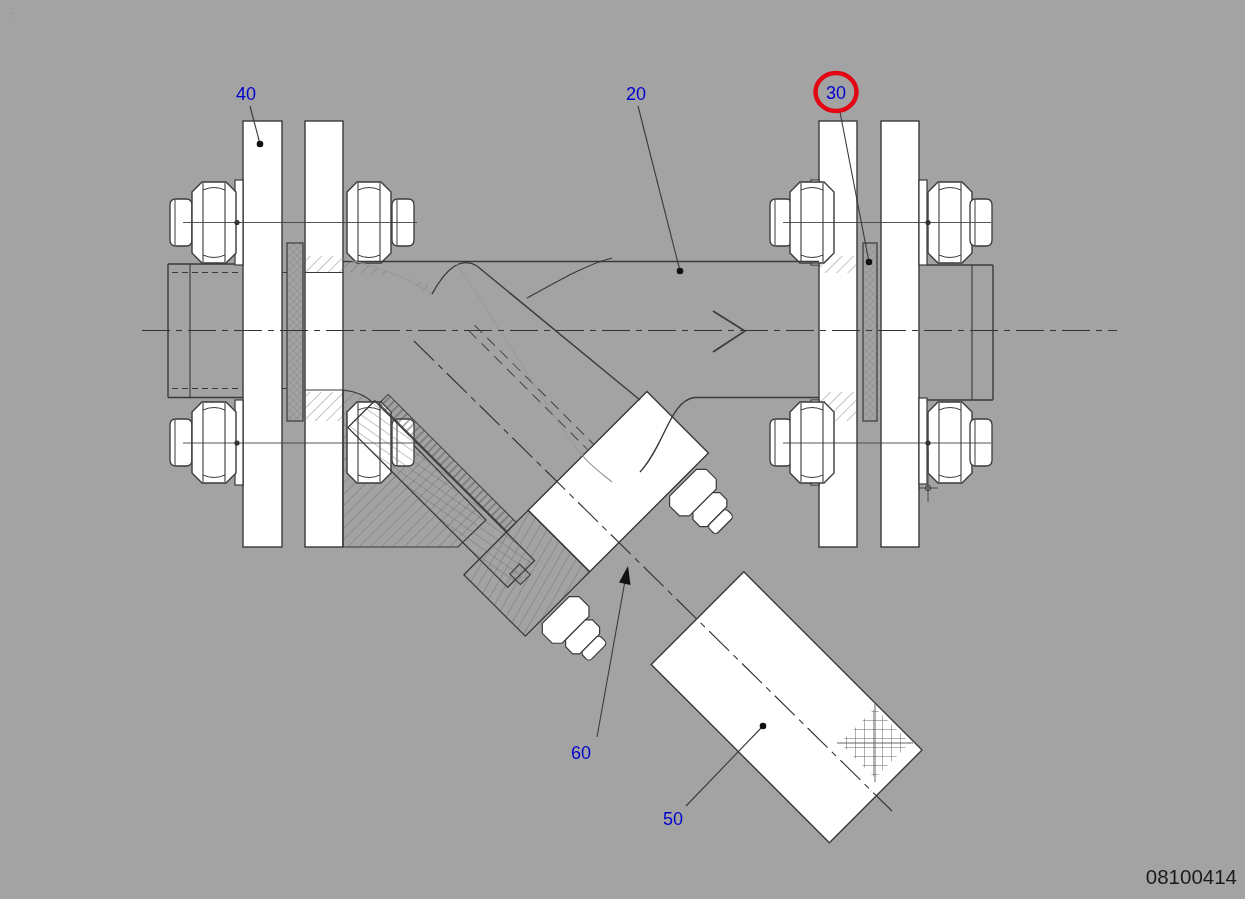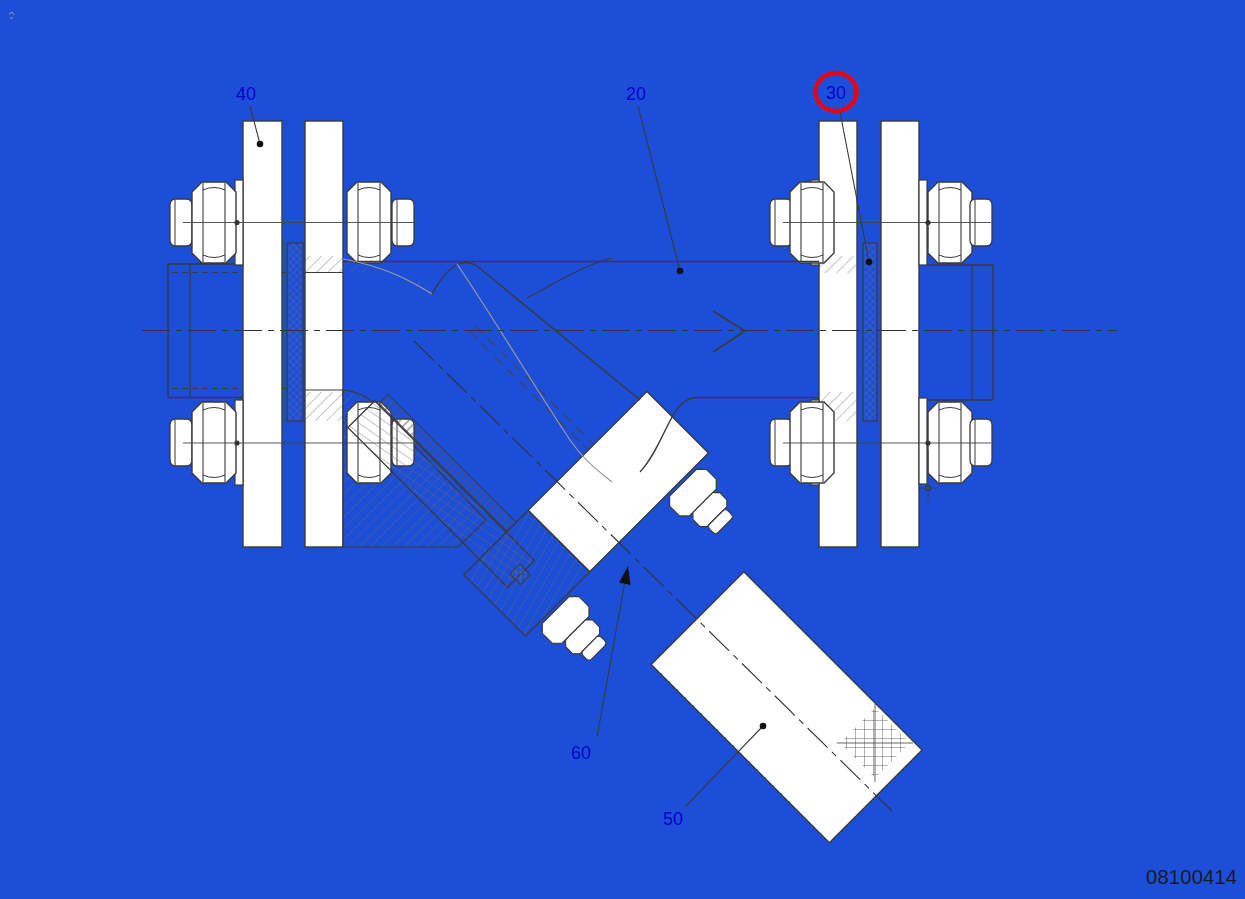--- a/index.html
+++ b/index.html
@@ -1,16 +1,16 @@
 <!DOCTYPE html>
 <html><head>
 <meta charset="utf-8">
 <style>
   html,body{margin:0;padding:0;background:#ffffff;}
-  .page{position:relative;width:1245px;height:899px;background:#1d4ed8;overflow:hidden;
+  .page{position:relative;width:1245px;height:899px;background:#a3a3a3;overflow:hidden;
         font-family:"Liberation Sans", sans-serif;}
   svg{display:block;}
   text.callout{font-family:"Liberation Sans", sans-serif;font-size:18px;fill:#0000cd;cursor:pointer;}
   text.docnum{font-family:"Liberation Sans", sans-serif;font-size:20.5px;fill:#1a1a1a;}
 </style>
 </head>
 <body>
 
 <div class="page">
 <svg width="1245" height="899" viewBox="0 0 1245 899">

